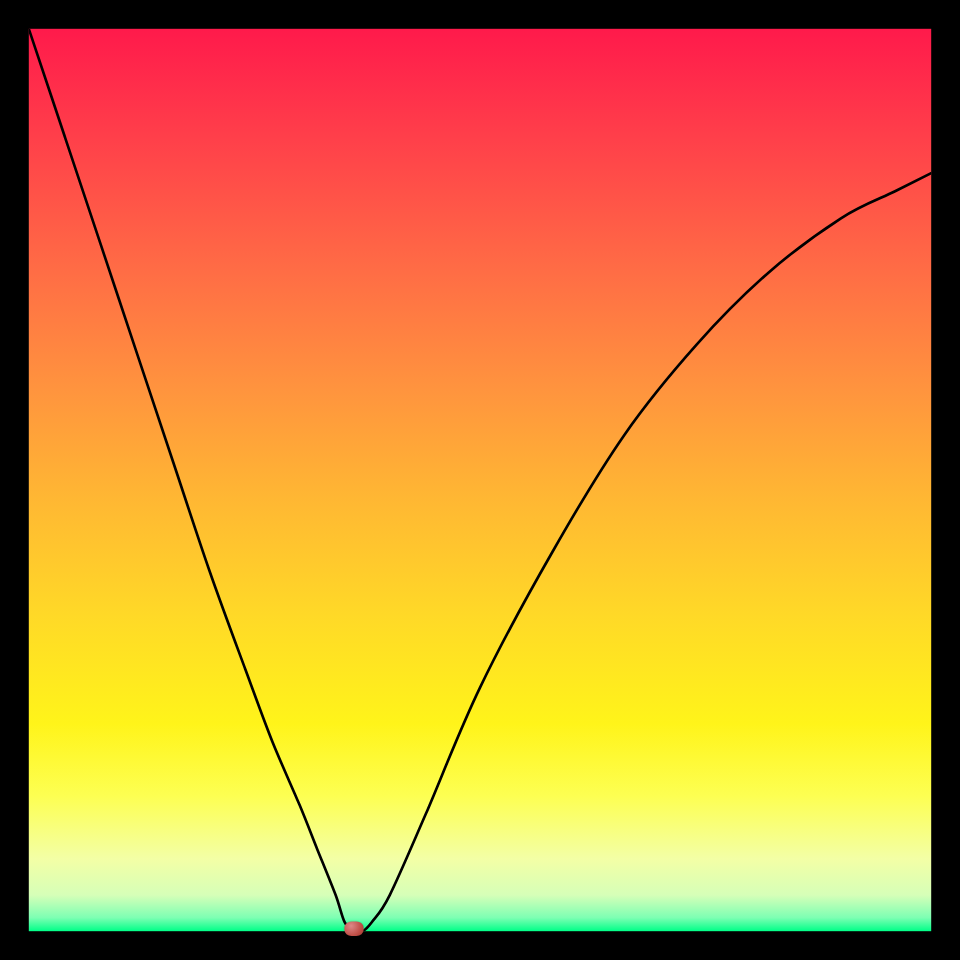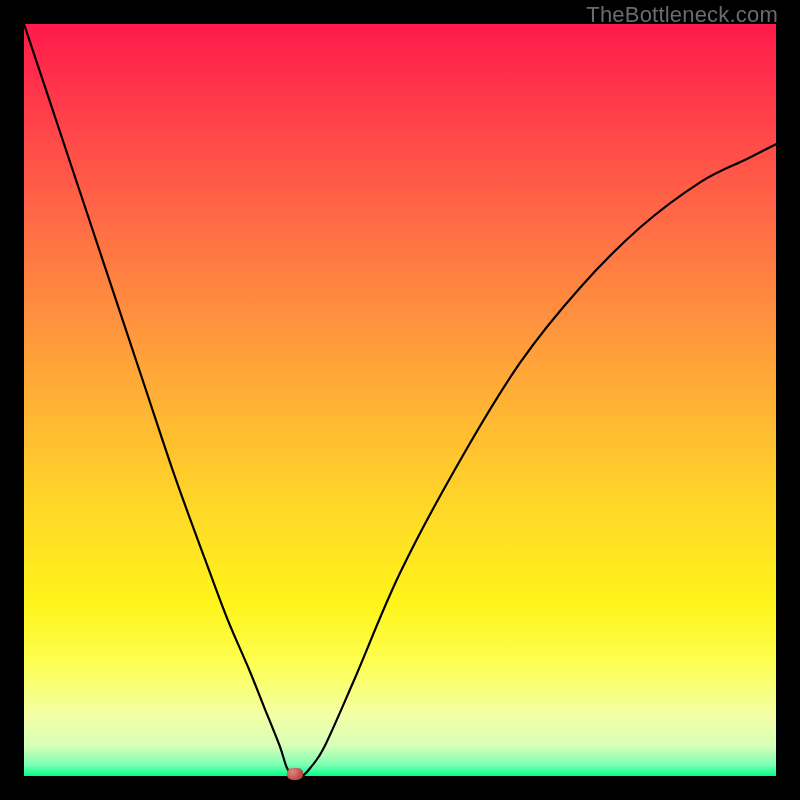--- a/index.html
+++ b/index.html
@@ -74,21 +74,20 @@
     background: radial-gradient(circle at 35% 30%, #d88, #c05048 60%, #a0362f 100%);
     box-shadow: 0 0 1px rgba(0,0,0,0.4);
     transform: translate(-50%, -50%);
   }
 </style>
 </head>
 <body>
 
 <div class="frame">
 
-  <div class="watermark">TheBottleneck.com</div>
 
   <div class="plot-area">
     <div class="gradient"></div>
 
     <svg class="curve" viewBox="0 0 752 752" preserveAspectRatio="none">
       <path id="curve-path" d="M 0.0 0.0 C 5.0 15.0, 20.1 60.2, 30.1 90.2 C 40.1 120.3, 50.1 150.4, 60.2 180.5 C 70.2 210.6, 80.2 240.6, 90.2 270.7 C 100.3 300.8, 110.3 330.9, 120.3 361.0 C 130.3 391.0, 140.4 422.4, 150.4 451.2 C 160.4 480.0, 171.7 510.1, 180.5 533.9 C 189.3 557.7, 195.5 575.3, 203.0 594.1 C 210.6 612.9, 219.3 631.7, 225.6 646.7 C 231.9 661.8, 235.6 671.8, 240.6 684.3 C 245.7 696.9, 251.9 711.9, 255.7 721.9 C 259.4 731.9, 260.7 739.5, 263.2 744.5 C 265.7 749.5, 268.2 750.7, 270.7 752.0 C 273.2 753.3, 275.7 753.3, 278.2 752.0 C 280.7 750.7, 282.0 749.5, 285.8 744.5 C 289.5 739.5, 293.3 737.0, 300.8 721.9 C 308.3 706.9, 318.3 683.1, 330.9 654.2 C 343.4 625.4, 358.5 585.3, 376.0 549.0 C 393.5 512.6, 416.1 471.3, 436.2 436.2 C 456.2 401.1, 476.3 367.2, 496.3 338.4 C 516.4 309.6, 536.4 285.8, 556.5 263.2 C 576.5 240.6, 596.6 220.6, 616.6 203.0 C 636.7 185.5, 659.3 169.2, 676.8 157.9 C 694.3 146.6, 709.4 141.6, 721.9 135.4 C 734.5 129.1, 747.0 122.8, 752.0 120.3"></path>
     </svg>
 
     <div id="min-marker" class="marker" style="left: 270.72px; top: 750px;"></div>
   </div>

